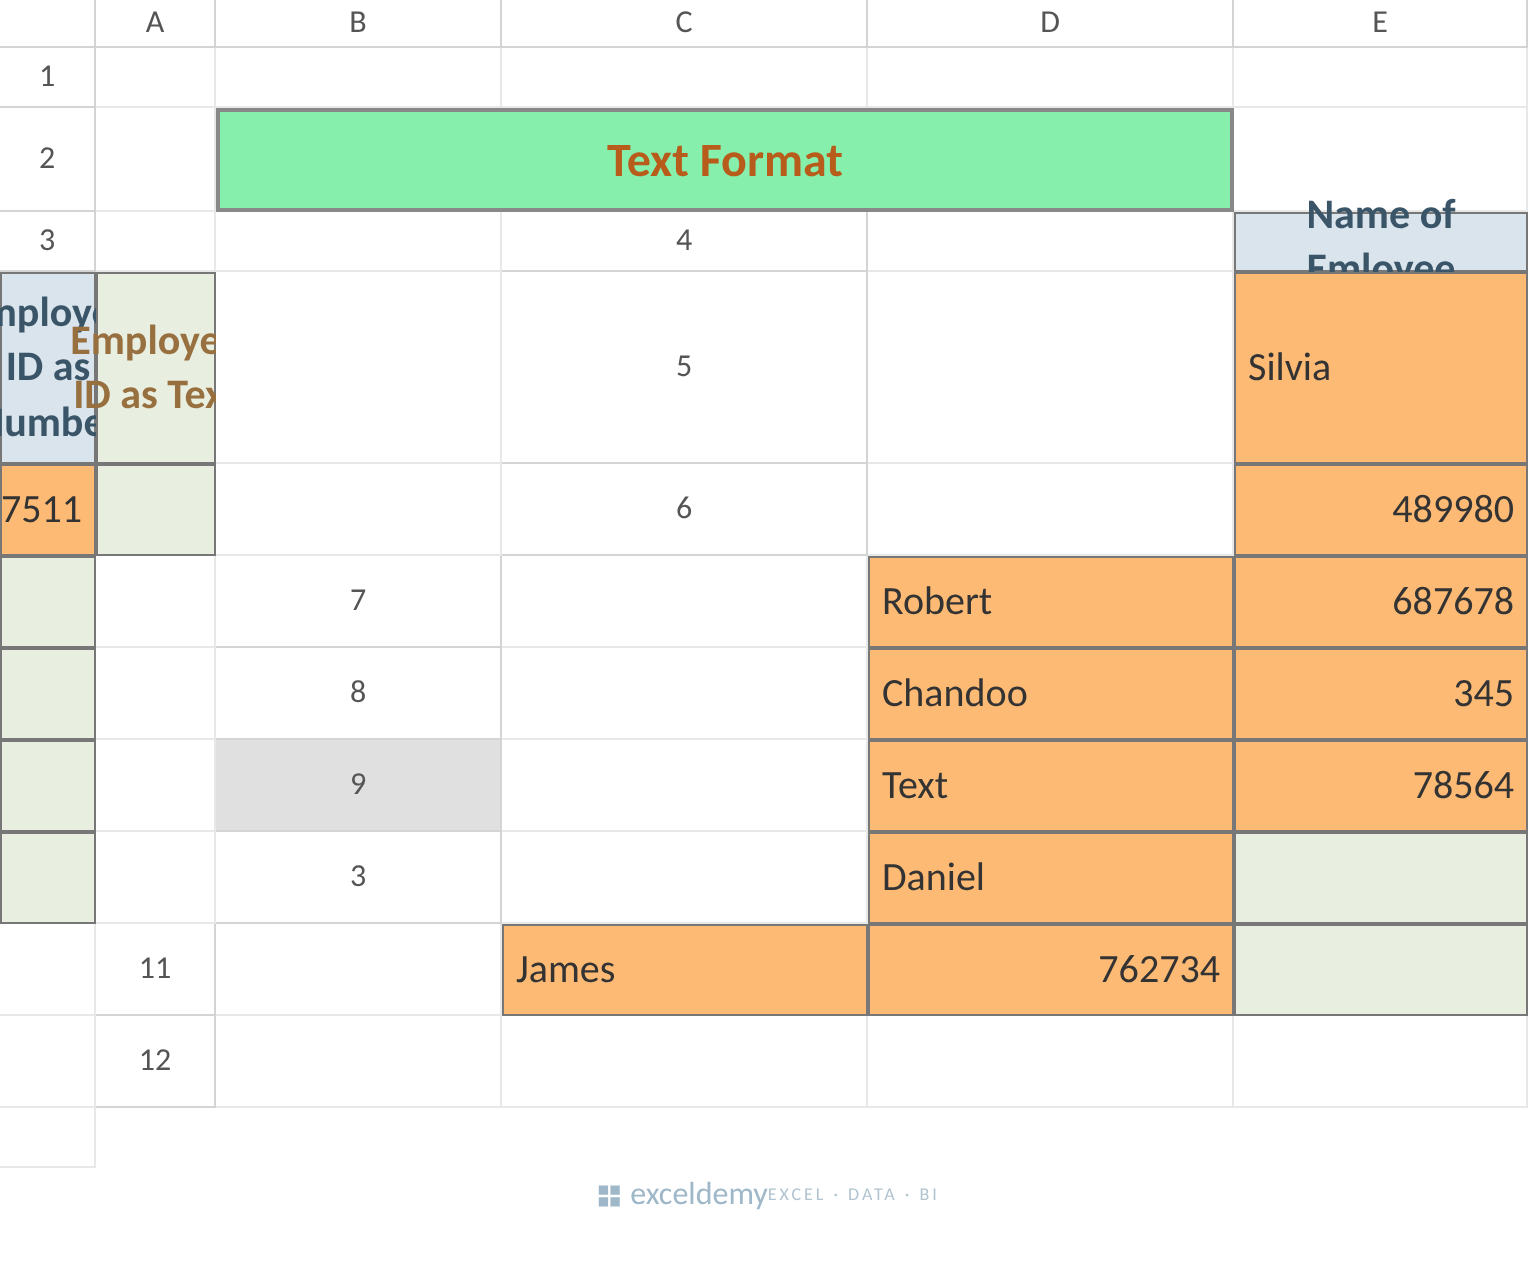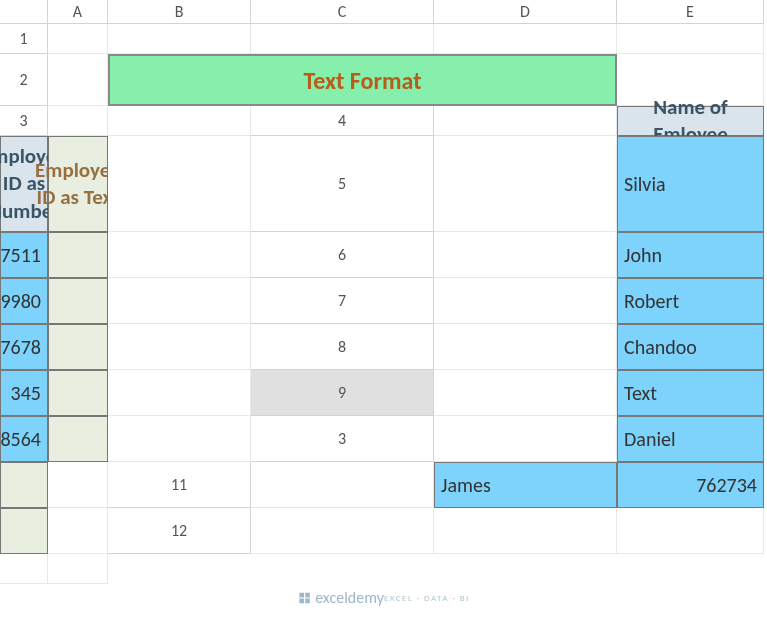--- a/index.html
+++ b/index.html
@@ -79,21 +79,21 @@
       color: #3a5568;
       line-height: 1.3;
       padding: 4px;
     }
     .th-cell.alt {
       background: #e8efe0;
       color: #987040;
     }
     .data-cell {
       border: 1px solid #777;
-      background: #7dd3fc;
+      background: #fdba74;
       display: flex;
       align-items: center;
       font-size: 20px;
       color: #333;
       padding: 0 6px;
     }
     .data-cell.left {
       justify-content: flex-start;
     }
     .data-cell.right {
@@ -168,21 +168,20 @@
 
   <div class="row-header">5</div>
   <div class="cell"></div>
   <div class="data-cell left">Silvia</div>
   <div class="data-cell right">97511</div>
   <div class="data-cell empty-alt"></div>
   <div class="cell"></div>
 
   <div class="row-header">6</div>
   <div class="cell"></div>
-  <div class="data-cell left">John</div>
   <div class="data-cell right">489980</div>
   <div class="data-cell empty-alt"></div>
   <div class="cell"></div>
 
   <div class="row-header">7</div>
   <div class="cell"></div>
   <div class="data-cell left">Robert</div>
   <div class="data-cell right">687678</div>
   <div class="data-cell empty-alt"></div>
   <div class="cell"></div>

